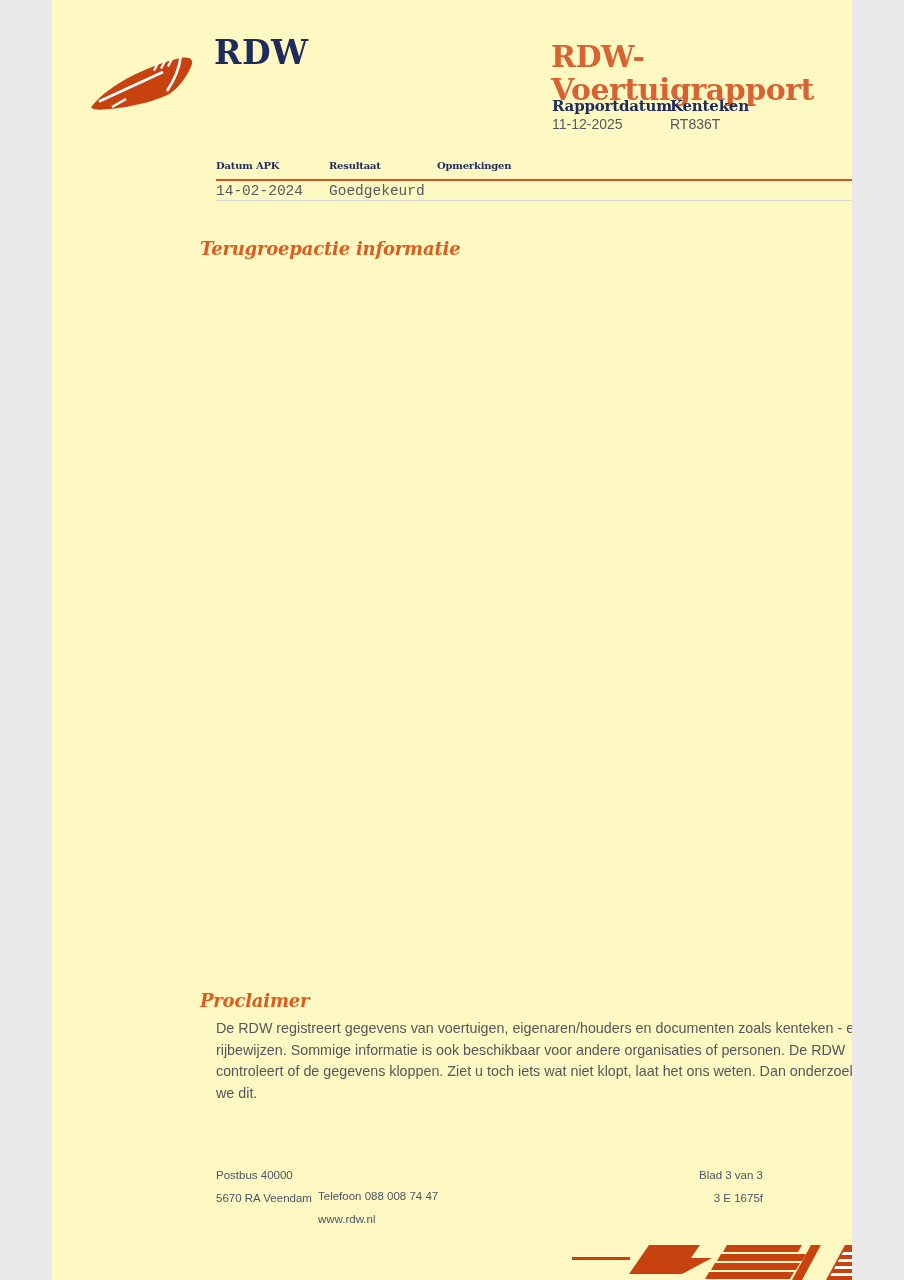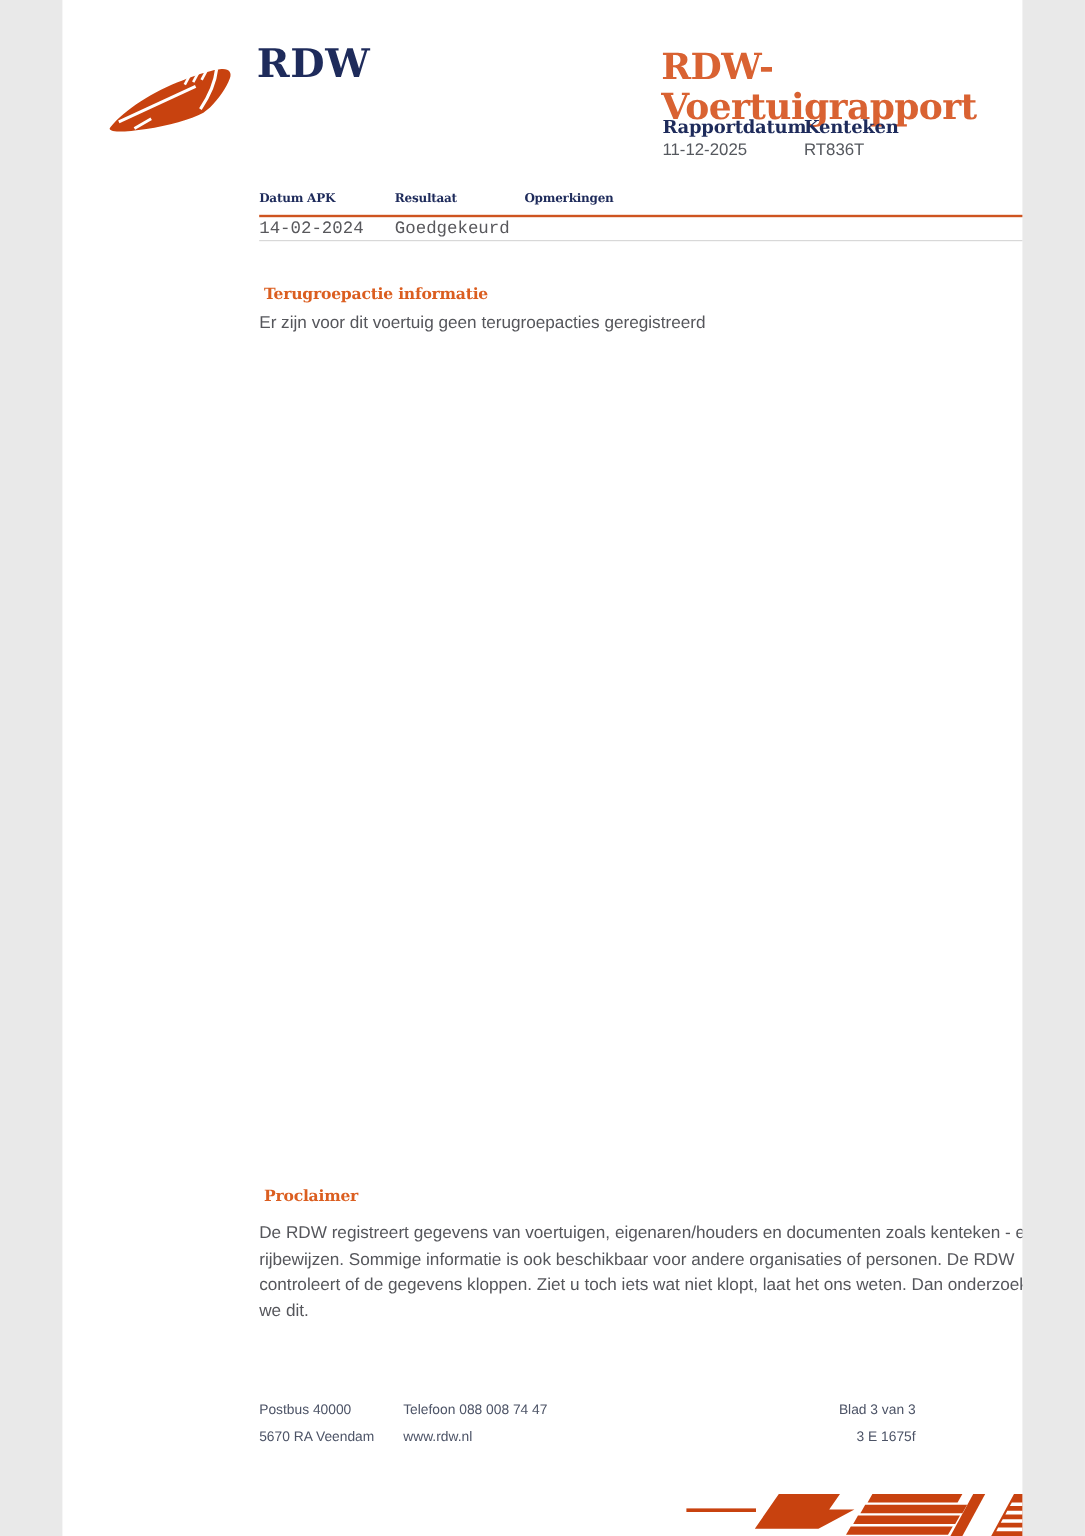--- a/index.html
+++ b/index.html
@@ -1,18 +1,18 @@
 <!DOCTYPE html>
 <html><head>
 <meta charset="utf-8">
 <style>
   * { margin:0; padding:0; box-sizing:border-box; }
   html,body { background:#e9e9e9; }
   #page {
-    position:relative; width:800px; height:1280px; background:#ffffff;
+    position:relative; width:800px; height:1280px; background:#fef9c3;
     margin:0 auto; overflow:hidden;
     font-family:"Liberation Sans", sans-serif;
     -webkit-font-smoothing:antialiased;
   }
   .slab { font-family:"DejaVu Serif", serif; }
 
   
   .wing-logo { position:absolute; left:36px; top:50px; width:124px; height:64px; }
   .logo-text { position:absolute; left:162px; top:36px; font-size:33px; line-height:1;
                font-weight:700; color:#1E2B5B; letter-spacing:0.5px; }
@@ -28,33 +28,33 @@
   .tbl-head { position:absolute; top:160px; font-size:10px; font-weight:700;
               color:#1E2B5B; letter-spacing:-0.2px; }
   .th1 { left:164px; } .th2 { left:277px; } .th3 { left:385px; }
   .rule-orange { position:absolute; left:164px; top:179px; width:651px; height:2px;
                  background:#CE5420; }
   .tbl-cell { position:absolute; top:183px; font-size:14.5px; color:#58585C;font-family:Liberation Mono, monospace; }
   .rule-gray { position:absolute; left:164px; top:200px; width:651px; height:1px;
                background:#D8D8D8; }
 
   
-  .section-heading { position:absolute; left:168px; font-size:13px; font-weight:700;
-                     color:#DB5E20; letter-spacing:-0.2px; }
+  .section-heading { position:absolute; left:148px; font-size:18px; font-weight:700;
+                     color:#DB5E20; letter-spacing:-0.2px;font-style:italic; }
   .section-body { position:absolute; left:164px; font-size:14.3px; color:#55565B;
                   line-height:21.5px; }
   .recall-heading { top:238px; }
   .recall-body { top:259px; }
   .proclaimer-heading { top:990px; }
   .proclaimer-body { top:1018px; width:665px; }
 
   
   .footer-text { position:absolute; font-size:11.5px; color:#4C5366; line-height:1; }
   .f-row1 { top:1170px; } .f-row2 { top:1193px; }
-  .f-col1 { left:164px; } .f-col2 { left:284px; }
+  .f-col1 { left:164px; } .f-col2 { left:266px;margin-top:21px; }
   .f-right { right:89px; text-align:right; }
 
   .speed-graphic { position:absolute; left:518px; top:1240px; width:386px; height:40px; }
 </style>
 </head>
 <body>
 
 <div id="page">
 
   <svg class="wing-logo" viewBox="0 0 124 64" xmlns="http://www.w3.org/2000/svg">
@@ -81,21 +81,20 @@
   <div class="tbl-head slab th3">Opmerkingen</div>
   <div class="rule-orange"></div>
   <div>
     <div class="tbl-cell th1">14-02-2024</div>
     <div class="tbl-cell th2">Goedgekeurd</div>
     <div class="tbl-cell th3"></div>
   </div>
   <div class="rule-gray"></div>
 
   <div class="section-heading slab recall-heading">Terugroepactie informatie</div>
-  <div class="section-body recall-body">Er zijn voor dit voertuig geen terugroepacties geregistreerd</div>
 
   <div class="section-heading slab proclaimer-heading">Proclaimer</div>
   <div class="section-body proclaimer-body">De RDW registreert gegevens van voertuigen, eigenaren/houders en documenten zoals kenteken - en rijbewijzen. Sommige informatie is ook beschikbaar voor andere organisaties of personen. De RDW controleert of de gegevens kloppen. Ziet u toch iets wat niet klopt, laat het ons weten. Dan onderzoeken we dit.</div>
 
   <div class="footer-text f-row1 f-col1">Postbus 40000</div>
   <div class="footer-text f-row2 f-col1">5670 RA Veendam</div>
   <div class="footer-text f-row1 f-col2">Telefoon 088 008 74 47</div>
   <div class="footer-text f-row2 f-col2">www.rdw.nl</div>
   <div class="footer-text f-row1 f-right">Blad 3 van 3</div>
   <div class="footer-text f-row2 f-right">3 E 1675f</div>

